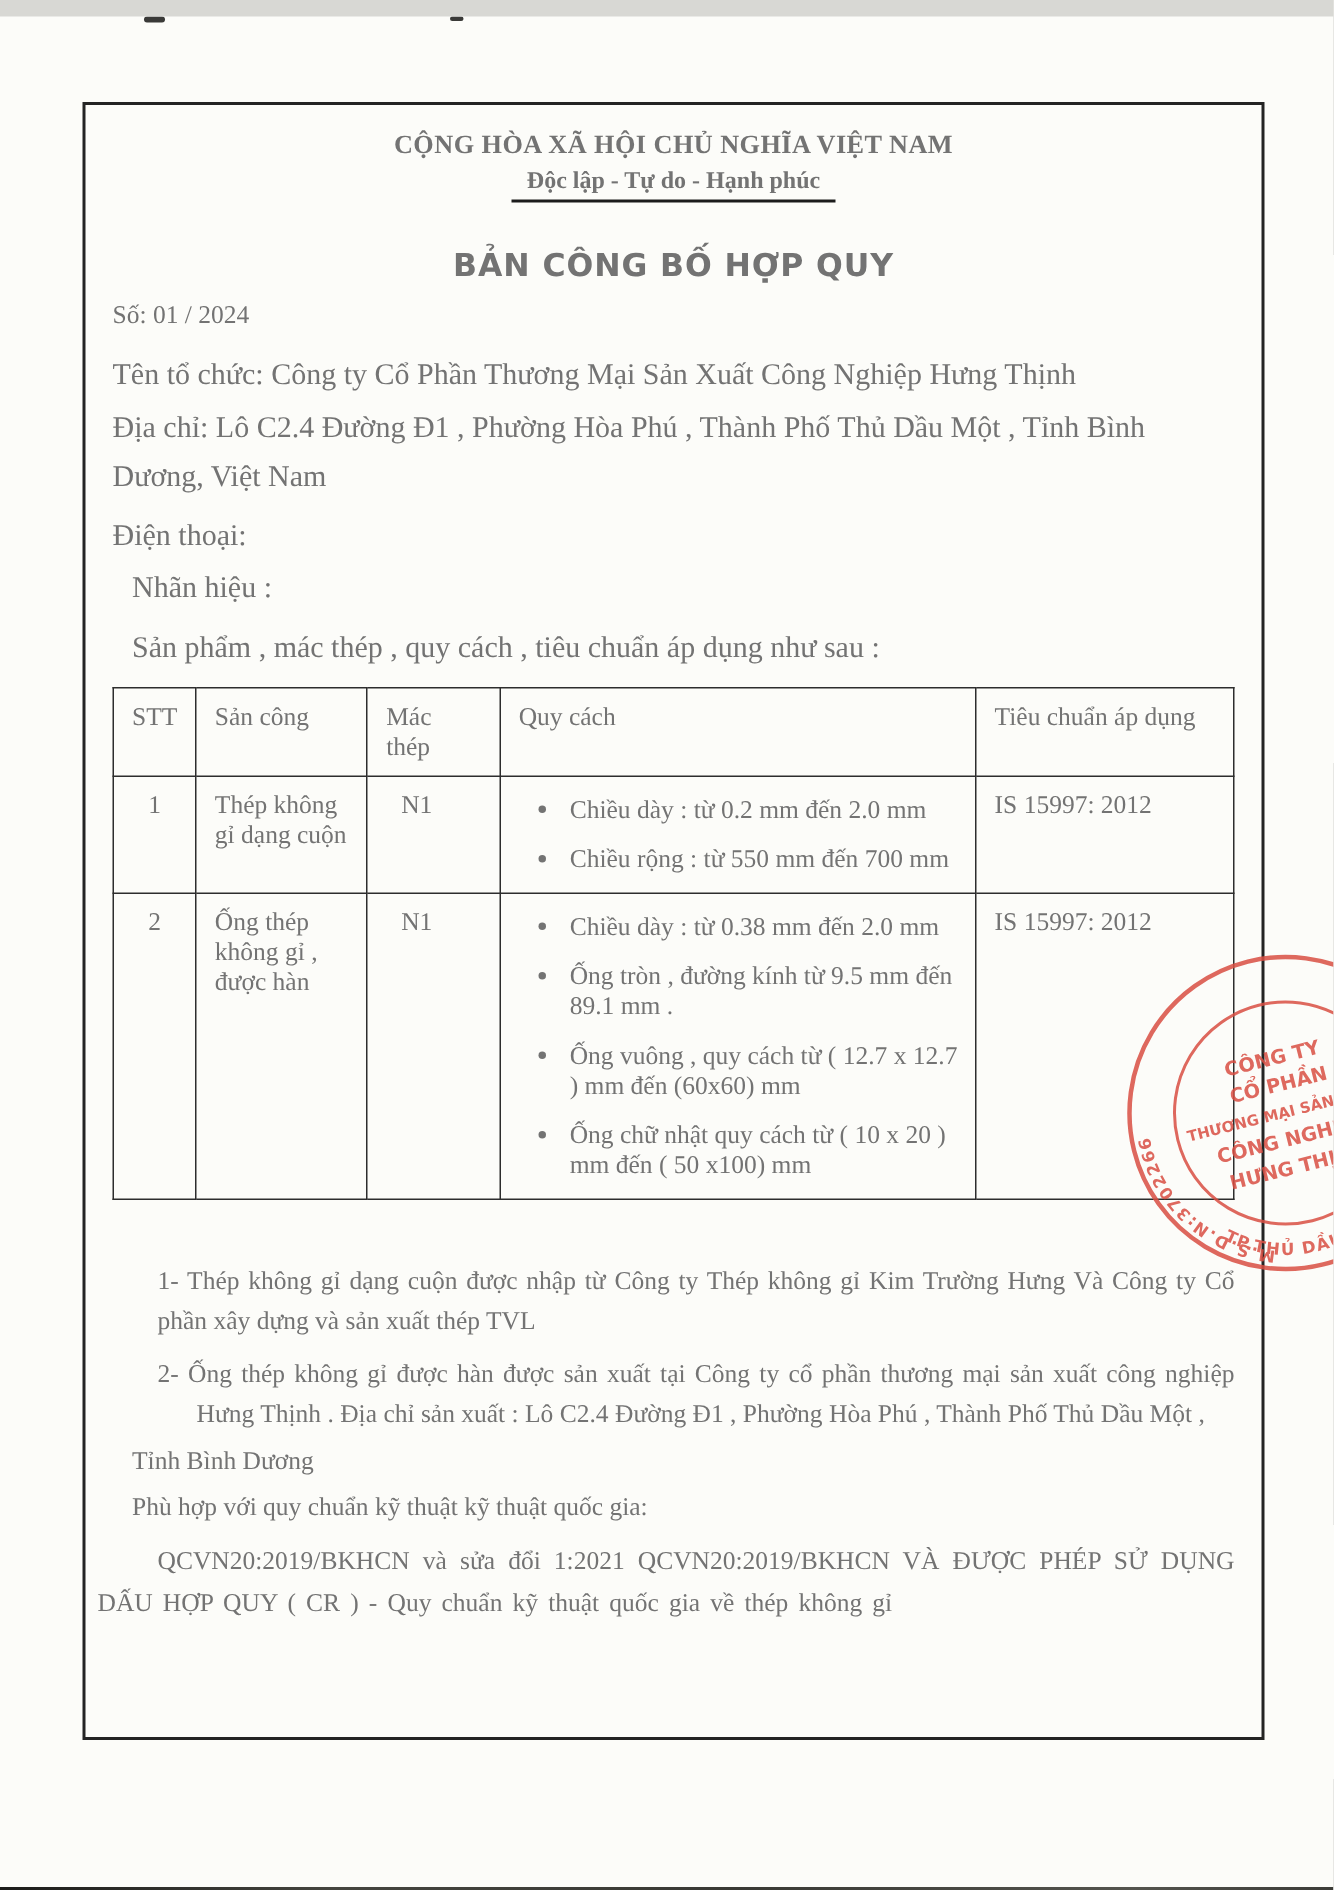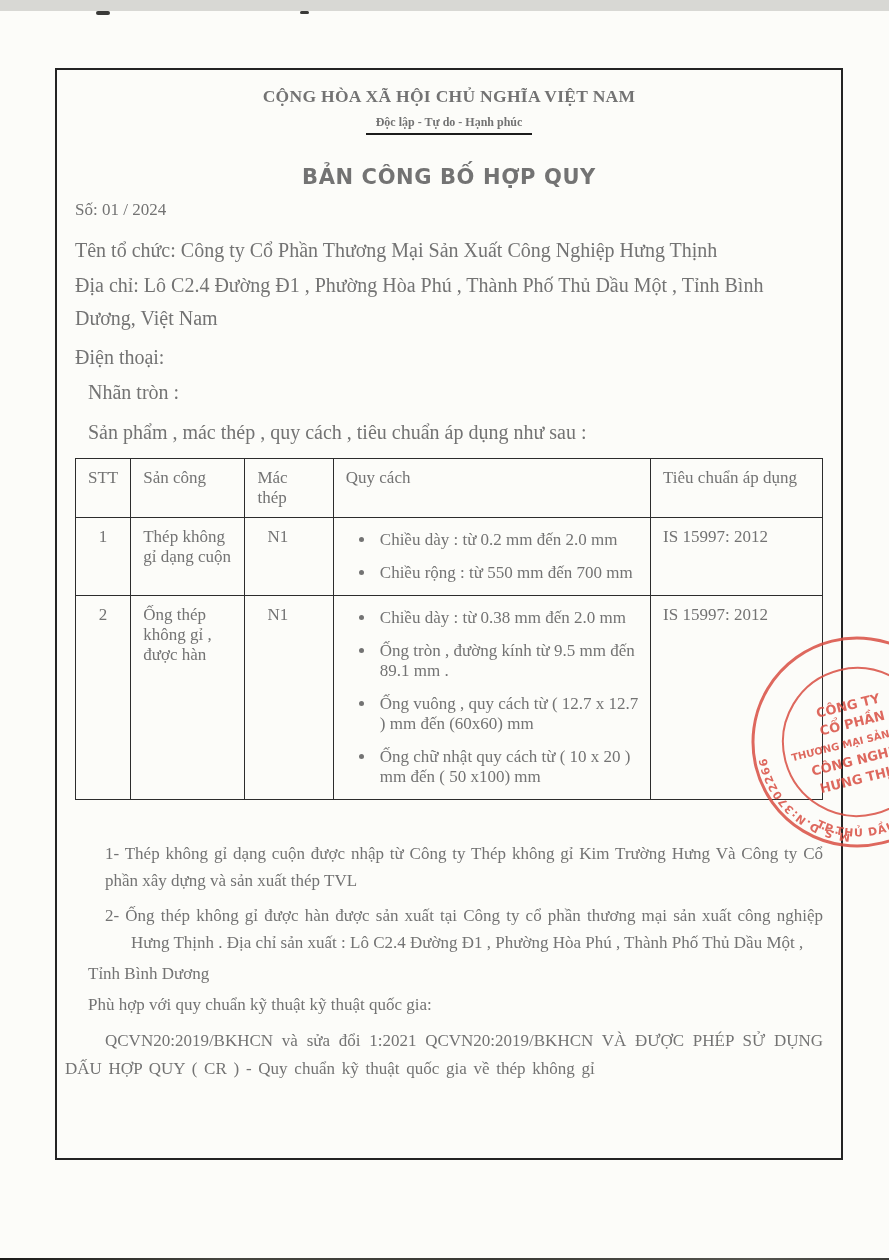--- a/index.html
+++ b/index.html
@@ -9,21 +9,21 @@
     font-family:"Liberation Serif","DejaVu Serif",serif;
     color:#737373;
   }
   .frame {
     position:absolute; left:55px; top:57px; width:788px; height:1092px;
     border:2px solid #242424; box-sizing:border-box;
     padding:10px 18px 0 18px;
   }
   .nat-title { text-align:center; font-weight:bold; font-size:17.5px; letter-spacing:.3px; margin-top:6px; }
   .motto-wrap { text-align:center; margin-top:5px; }
-  .motto { display:inline-block; font-weight:bold; font-size:12px; border-bottom:2px solid #1c1c1c; padding:0 10px 3px 10px; }
+  .motto { display:inline-block; font-weight:bold; font-size:16px; border-bottom:2px solid #1c1c1c; padding:0 10px 3px 10px; }
   .doc-title { text-align:center; font-family:"DejaVu Sans","Liberation Sans",sans-serif; font-weight:bold; font-size:21px; letter-spacing:.6px; margin:30px 0 0 0; }
   .doc-number { text-align:left; font-size:17px; margin-top:11px; }
   .body-text { margin-top:14px; font-size:20px; line-height:1.64; }
   .para { margin:0 0 2px 0; }
   .para.indent { margin-left:13px; }
   .para.gap-top { margin-top:7px; }
   .product-value { font-weight:bold; }
   .spec-table {
     width:100%; border-collapse:collapse; margin-top:9px;
     font-size:17px;
@@ -77,21 +77,21 @@
       <span class="motto">Độc lập - Tự do - Hạnh phúc</span>
     </div>
 
     <h1 class="doc-title">BẢN CÔNG BỐ HỢP QUY</h1>
     <div class="doc-number">Số: 01 / 2024</div>
 
     <div class="body-text">
       <p class="para">Tên tổ chức: Công ty Cổ Phần Thương Mại Sản Xuất Công Nghiệp Hưng Thịnh</p>
       <p class="para">Địa chỉ: Lô C2.4 Đường Đ1 , Phường Hòa Phú , Thành Phố Thủ Dầu Một , Tỉnh Bình Dương, Việt Nam</p>
       <p class="para gap-top">Điện thoại:</p>
-      <p class="para indent">Nhãn tròn :</p>
+      <p class="para indent">Nhãn hiệu :</p>
       <p class="para indent gap-top">Sản phẩm , mác thép , quy cách , tiêu chuẩn áp dụng như sau :</p>
     </div>
 
     <table class="spec-table">
       <colgroup>
         <col style="width:52px">
           <col style="width:118px">
           <col style="width:91px">
           <col style="width:334px">
           <col style="width:180px">

